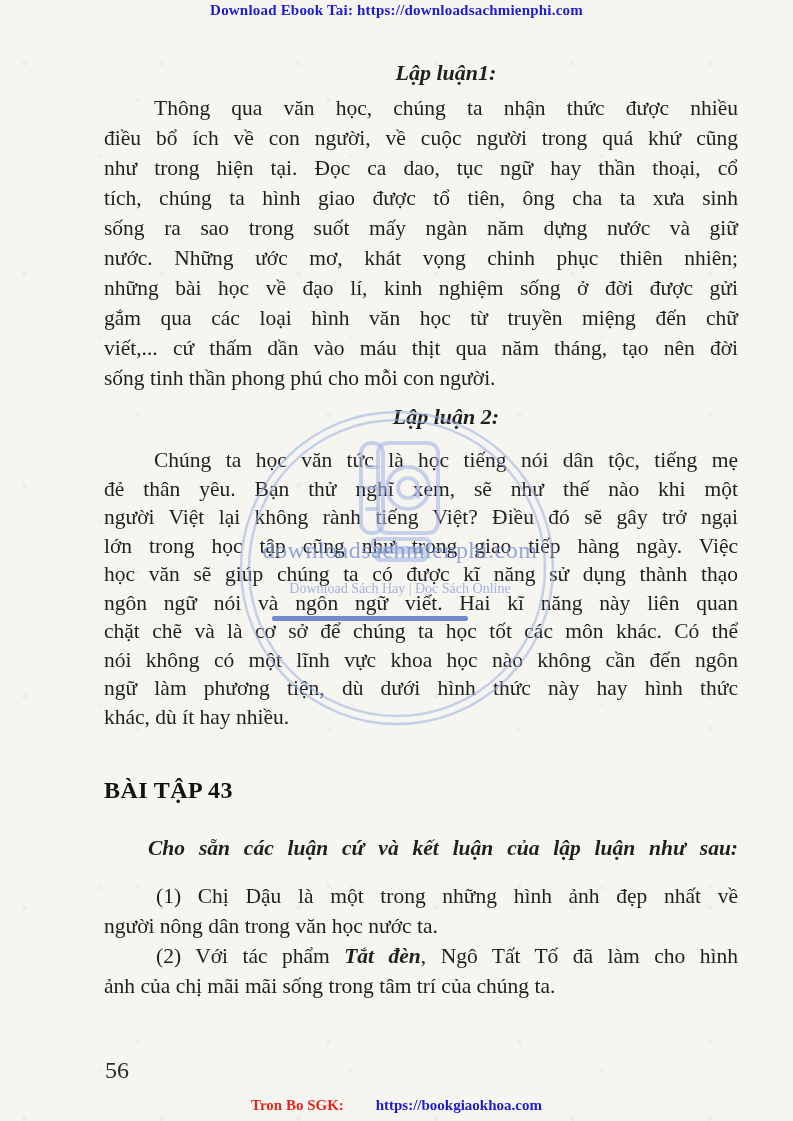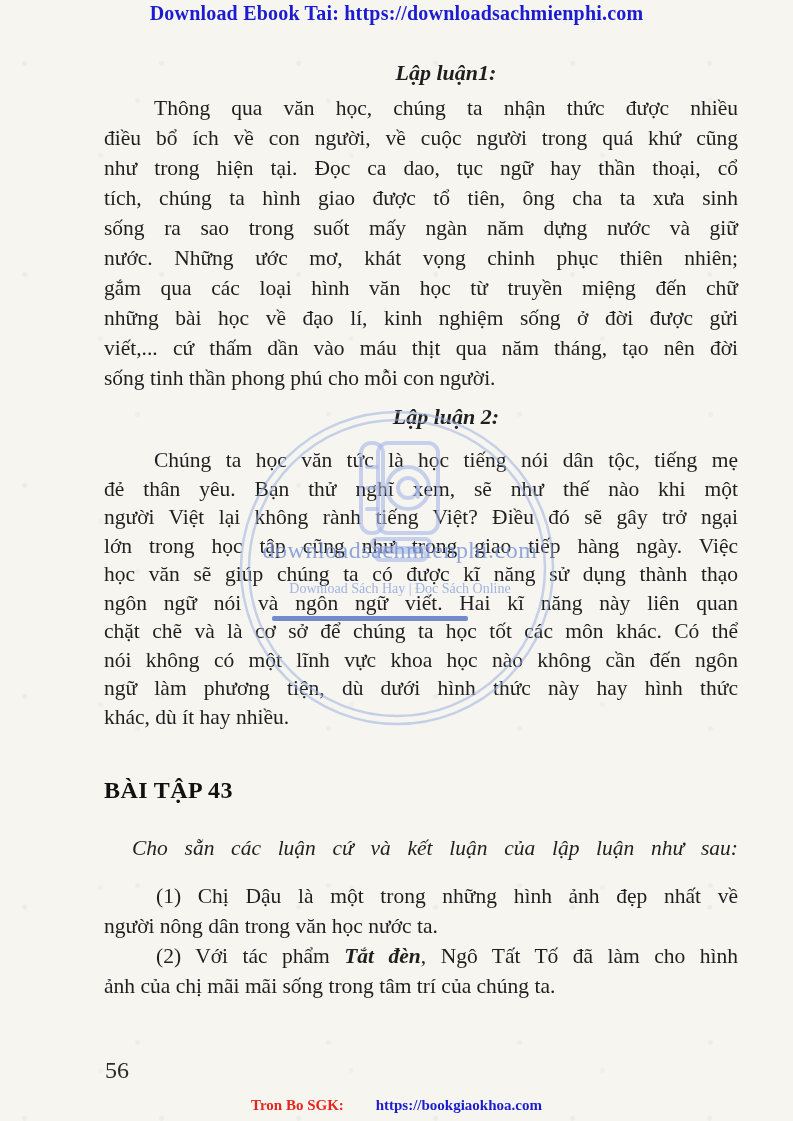--- a/index.html
+++ b/index.html
@@ -10,39 +10,39 @@
     background-image:
       radial-gradient(circle at 18% 30%, rgba(200,196,186,.18) 0 2px, transparent 3px),
       radial-gradient(circle at 72% 64%, rgba(200,196,186,.14) 0 2px, transparent 3px),
       radial-gradient(circle at 40% 85%, rgba(205,200,190,.12) 0 2px, transparent 3px);
     background-size:137px 211px, 191px 157px, 251px 183px;
     font-family:"Liberation Serif","DejaVu Serif",serif;
     color:#1f1f1f;
   }
   
   .hdr{position:absolute;top:2px;left:0;width:100%;text-align:center;
-       font-size:20px;font-weight:700;letter-spacing:.2px;}
+       font-size:15px;font-weight:700;letter-spacing:.2px;}
   .hdr .lbl,.hdr .url{color:#1b1bd1;}
   .ftr{position:absolute;top:1097px;left:0;width:100%;text-align:center;
        font-size:15px;font-weight:700;}
   .ftr .lbl{color:#e8251d;}
   .ftr .url{color:#1b1bd1;padding-left:28px;}
   .pagenum{position:absolute;left:105px;top:1057px;font-size:24px;color:#2b2b2b;}
 
   
   .col{position:absolute;left:104px;width:634px;}
   .h-lap{font-style:italic;font-weight:600;font-size:22px;margin-left:50px;text-align:center;}
   .para{font-size:21.5px;}
   .para .tline{text-align:justify;text-align-last:justify;white-space:normal;}
   .para .tline:last-child{text-align-last:left;}
   .para .tline:first-child{text-indent:50px;}
   .lh30 .tline{line-height:30px;height:30px;}
   .lh285 .tline{line-height:28.5px;height:28.5px;}
   .ex-head{font-size:24px;font-weight:700;letter-spacing:.4px;color:#111;}
-  .intro{font-style:italic;font-weight:400;font-size:21.5px;margin-left:28px;
+  .intro{font-style:italic;font-weight:700;font-size:21.5px;margin-left:44px;
          text-align:justify;text-align-last:justify;}
   .item .tline:first-child{text-indent:52px;font-family:Liberation Serif, serif;}
   .booktitle{font-weight:700;font-style:italic;}
 
   
   .wm{position:absolute;pointer-events:none;z-index:6;}
   .wm-svg{left:220px;top:393px;width:360px;height:360px;}
   .wm-domain{left:220px;top:537px;width:360px;text-align:center;
     font-size:24px;letter-spacing:.5px;color:rgba(120,148,214,.8);
     font-family:"Liberation Serif","DejaVu Serif",serif;}
@@ -65,22 +65,22 @@
   <div class="col" style="top:60px">
     <div class="h-lap">Lập luận1:</div>
   </div>
   <div class="col para lh30" style="top:93px">
       <div class="tline">Thông qua văn học, chúng ta nhận thức được nhiều</div>
       <div class="tline">điều bổ ích về con người, về cuộc người trong quá khứ cũng</div>
       <div class="tline">như trong hiện tại. Đọc ca dao, tục ngữ hay thần thoại, cổ</div>
       <div class="tline">tích, chúng ta hình giao được tổ tiên, ông cha ta xưa sinh</div>
       <div class="tline">sống ra sao trong suốt mấy ngàn năm dựng nước và giữ</div>
       <div class="tline">nước. Những ước mơ, khát vọng chinh phục thiên nhiên;</div>
+      <div class="tline">những bài học về đạo lí, kinh nghiệm sống ở đời được gửi</div>
       <div class="tline">gắm qua các loại hình văn học từ truyền miệng đến chữ</div>
-      <div class="tline">những bài học về đạo lí, kinh nghiệm sống ở đời được gửi</div>
       <div class="tline">viết,... cứ thấm dần vào máu thịt qua năm tháng, tạo nên đời</div>
       <div class="tline">sống tinh thần phong phú cho mỗi con người.</div>
     </div>
 
   <div class="col" style="top:404px">
     <div class="h-lap">Lập luận 2:</div>
   </div>
   <div class="col para lh285" style="top:446px">
       <div class="tline">Chúng ta học văn tức là học tiếng nói dân tộc, tiếng mẹ</div>
       <div class="tline">đẻ thân yêu. Bạn thử nghĩ xem, sẽ như thế nào khi một</div>

